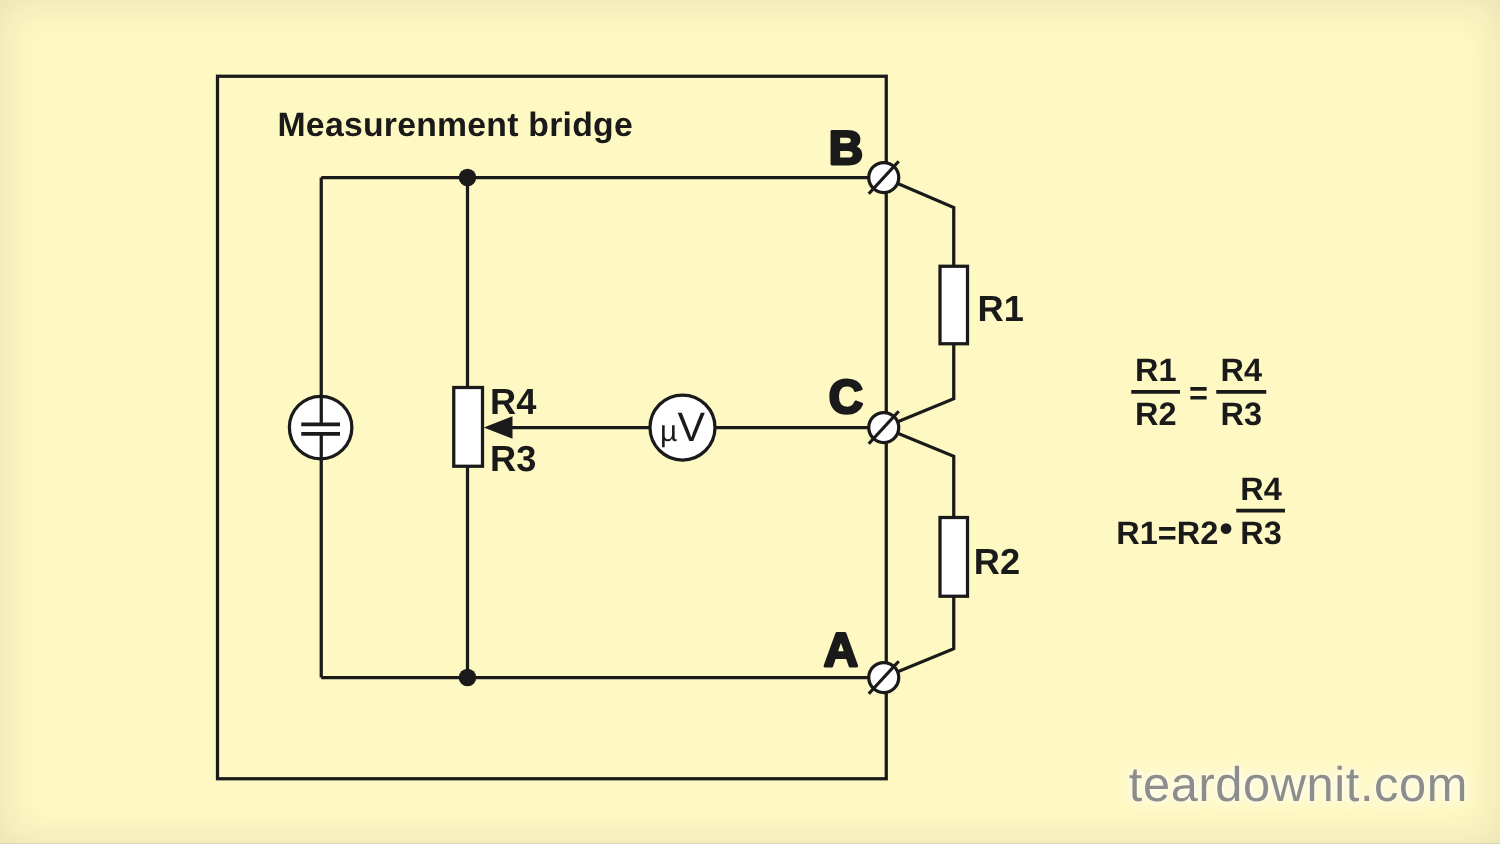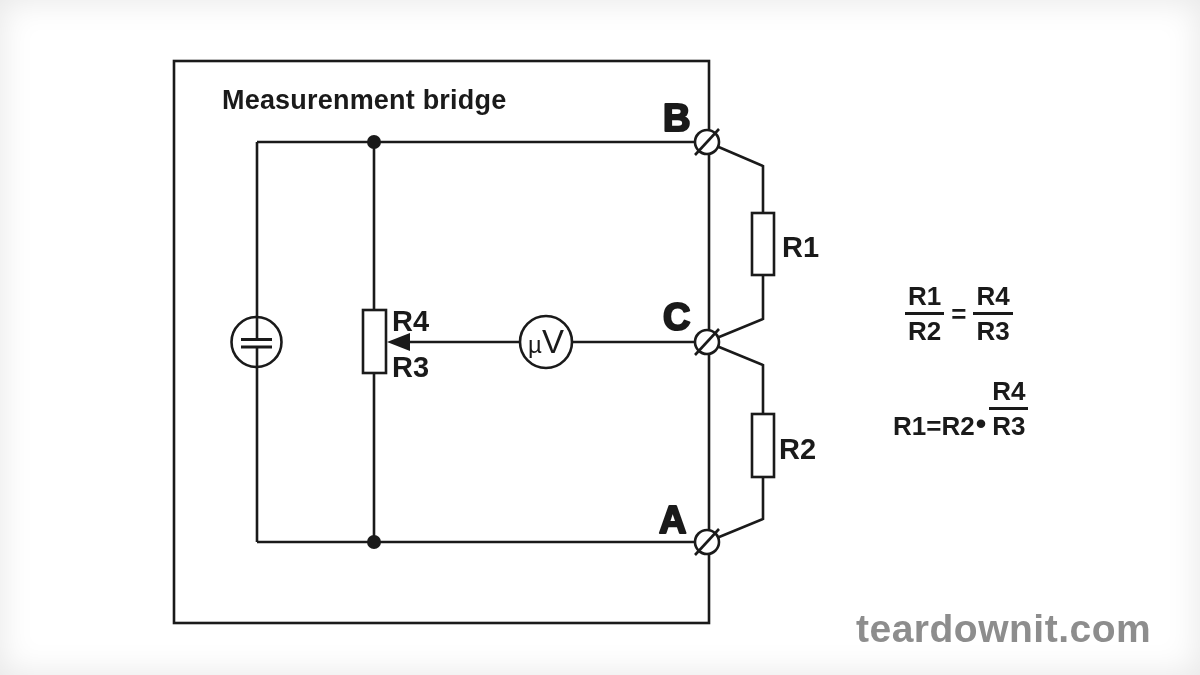--- a/index.html
+++ b/index.html
@@ -1,19 +1,19 @@
 <!DOCTYPE html>
 <html><head>
 <meta charset="utf-8">
 <style>
   html,body{margin:0;padding:0;background:#b9b9b9;}
   .stage{
     position:relative;
     width:1200px;height:675px;
-    background:#ffffff;
+    background:#fef9c3;
     overflow:hidden;
     font-family:"Liberation Sans", sans-serif;
     color:#1a1a1a;
   }
   .stage::after{
     content:"";position:absolute;inset:0;pointer-events:none;
     box-shadow:inset 0 0 34px rgba(0,0,0,0.10);
   }
   svg text{
     font-family:"Liberation Sans", sans-serif;
@@ -27,22 +27,22 @@
   .formula{
     position:absolute;display:flex;align-items:center;
     font-size:26px;font-weight:bold;color:#1a1a1a;line-height:1;
   }
   .frac{display:inline-flex;flex-direction:column;align-items:center;}
   .frac .num{padding:0 3px 3px;border-bottom:3px solid #1a1a1a;}
   .frac .den{padding:3px 3px 0;}
   .f-eq{margin:0 7px;}
   .f-dot{margin:0 3px 0 1px;font-size:30px;}
   .watermark{
-    position:absolute;left:856px;top:607px;
-    font-size:39px;font-weight:bold;color:#8d8d8d;letter-spacing:0.5px;
+    position:absolute;left:903px;top:607px;
+    font-size:39px;font-weight:normal;color:#8d8d8d;letter-spacing:0.5px;
     text-shadow:0 0 6px rgba(255,255,255,0.95),0 0 14px rgba(255,255,255,0.85);
   }
 </style>
 </head>
 <body>
 
 <div class="stage">
 
   <svg width="1200" height="675" viewBox="0 0 1200 675">
     <g fill="none" stroke="#1a1a1a" stroke-width="2.6">

